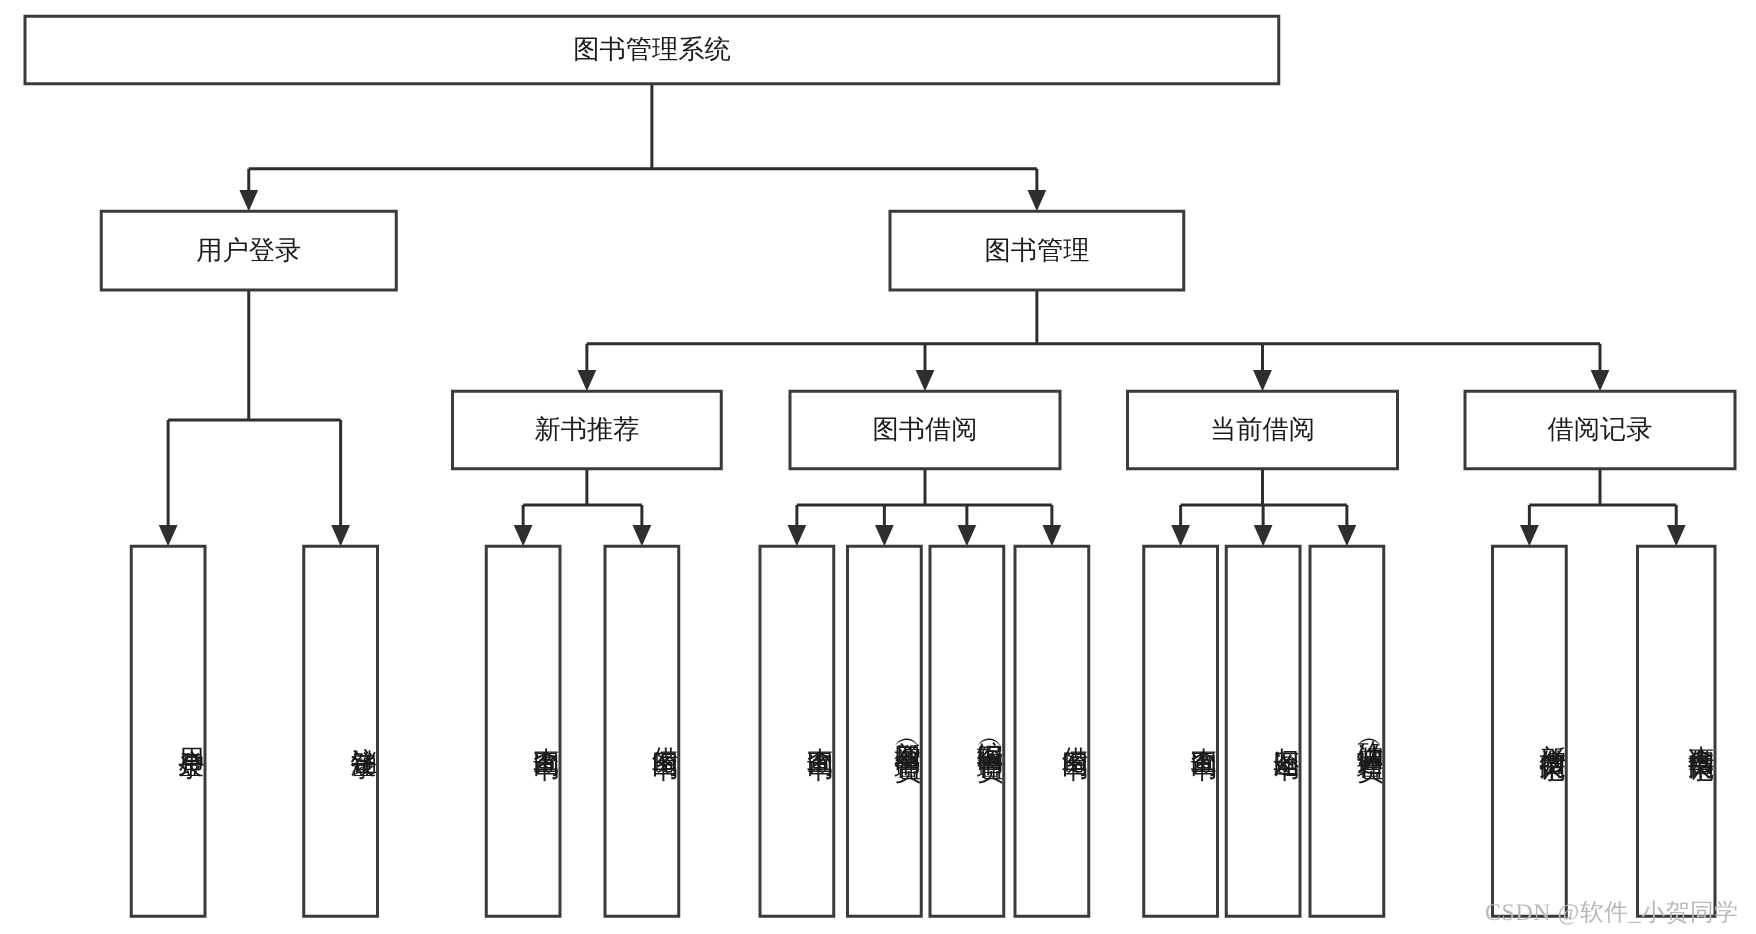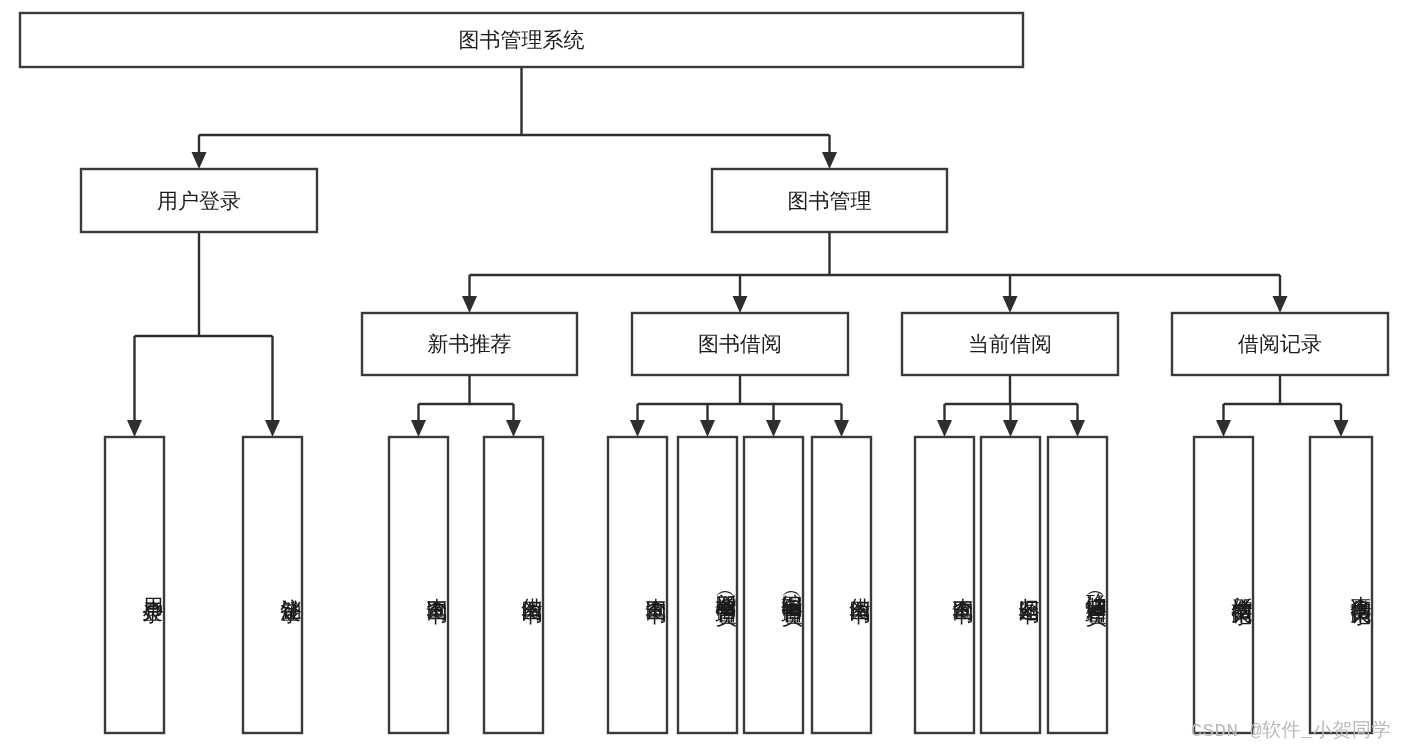--- a/index.html
+++ b/index.html
@@ -63,21 +63,21 @@
     display: flex;
     align-items: flex-start;
     justify-content: center;
     white-space: nowrap;
     pointer-events: none;
   }
   .watermark {
     position: absolute;
     right: 14px;
     bottom: 4px;
-    font-family: Liberation Mono, monospace;
+    font-family: Liberation Serif, serif;
     font-size: 19px;
     color: #b9b9b9;
     letter-spacing: 0.5px;
     white-space: nowrap;
   }
 </style>
 </head>
 <body>
 
 <div id="diagram-root">

